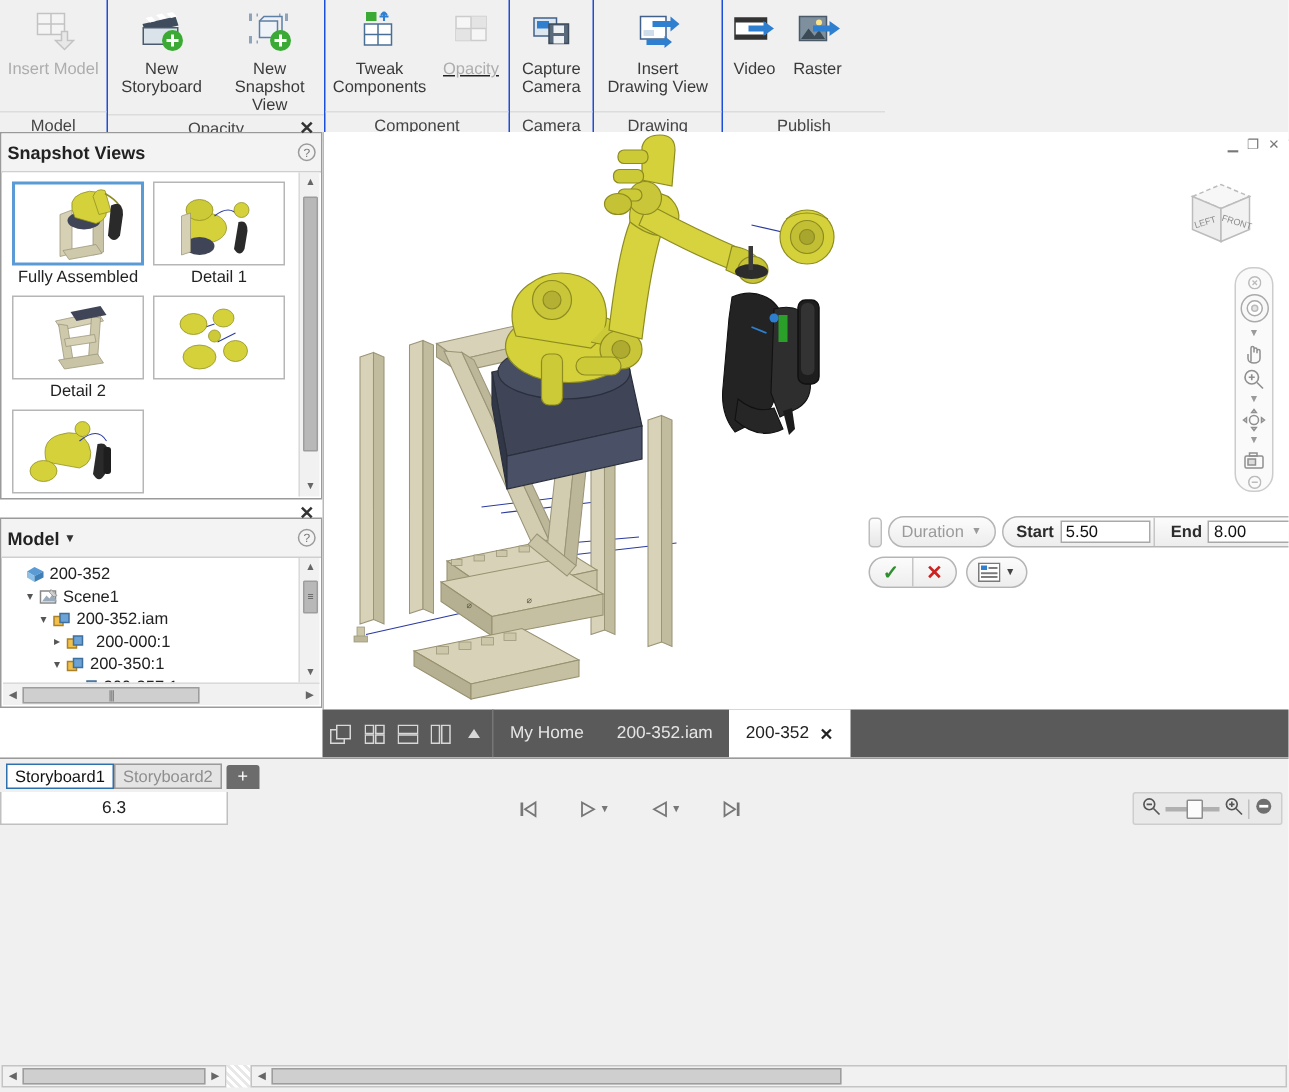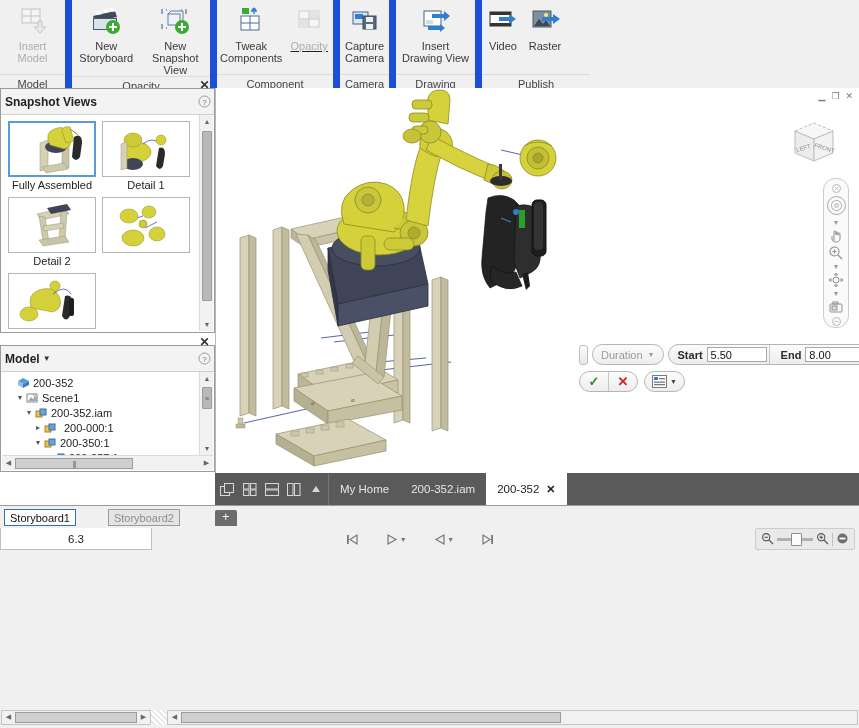--- a/index.html
+++ b/index.html
@@ -9,21 +9,21 @@
     font-family:"Liberation Sans", sans-serif;
     font-size:11px; color:#222; background:#fff;
     -webkit-font-smoothing:antialiased;
   }
   #app { position:relative; width:859px; height:728px; }
 
   
   .ribbon { position:absolute; left:0; top:0; width:859px; height:94px;
             background:#f0f0f0; border-bottom:1px solid #b7b7b7; display:flex; }
   .rgroup { position:relative; display:flex; flex-direction:column;
-            border-right:7px solid #1d4ed8; height:94px; }
+            border-right:1px solid #1d4ed8; height:94px; }
   .rgroup:last-child { border-right:none; }
   .rgrow { display:flex; flex:1; align-items:flex-start; padding-top:2px; }
   .rglabel { height:20px; line-height:18px; text-align:center; font-size:11px;
              color:#444; border-top:1px solid #dcdcdc; }
   .btn { display:flex; flex-direction:column; align-items:center; justify-content:flex-start;
          padding:2px 5px 0; cursor:default; min-width:42px; }
   .btn .lbl { font-size:11px; line-height:12px; text-align:center; color:#3a3a3a; margin-top:2px; }
   .btn.dim .lbl { color:#adadad; }
   .btn .ico { width:36px; height:34px; display:flex; align-items:center; justify-content:center; }
 
@@ -109,21 +109,21 @@
              border-right:1px solid #767676; }
   .vl-ico { width:17px; height:15px; display:flex; align-items:center; justify-content:center; }
   .dtab { display:flex; align-items:center; padding:0 11px; font-size:11.5px;
           color:#e6e6e6; cursor:default; }
   .dtab.active { background:#fff; color:#222; }
   .dtab .x { margin-left:7px; font-size:11px; font-weight:bold; }
 
   
   #sbPanel { position:absolute; left:0; top:505px; width:859px; height:223px;
              background:#f0f0f0; border-top:1px solid #9a9a9a; }
-  #sbTabs { position:absolute; left:4px; top:3px; display:flex; align-items:flex-end;gap:32px; }
+  #sbTabs { position:absolute; left:4px; top:3px; display:flex; align-items:flex-end; }
   .sbtab { height:17px; padding:0 5px; font-size:11px; line-height:16px;
            border:1px solid #9a9a9a; background:#e4e4e4; color:#8e8e8e; cursor:default; }
   .sbtab.active { background:#fff; color:#111; border:1px solid #2e6fb0; }
   .sbplus { width:22px; height:16px; margin-left:3px; background:#6c6c6c;
             color:#fff; font-size:12px; line-height:15px; text-align:center;
             border-radius:2px 2px 0 0; }
   #timeVal { position:absolute; left:0; top:22px; width:152px; height:22px;
              background:#fff; border:1px solid #c0c0c0; border-top:none;
              display:flex; align-items:center; justify-content:center;
              font-size:11.5px; color:#222; }

